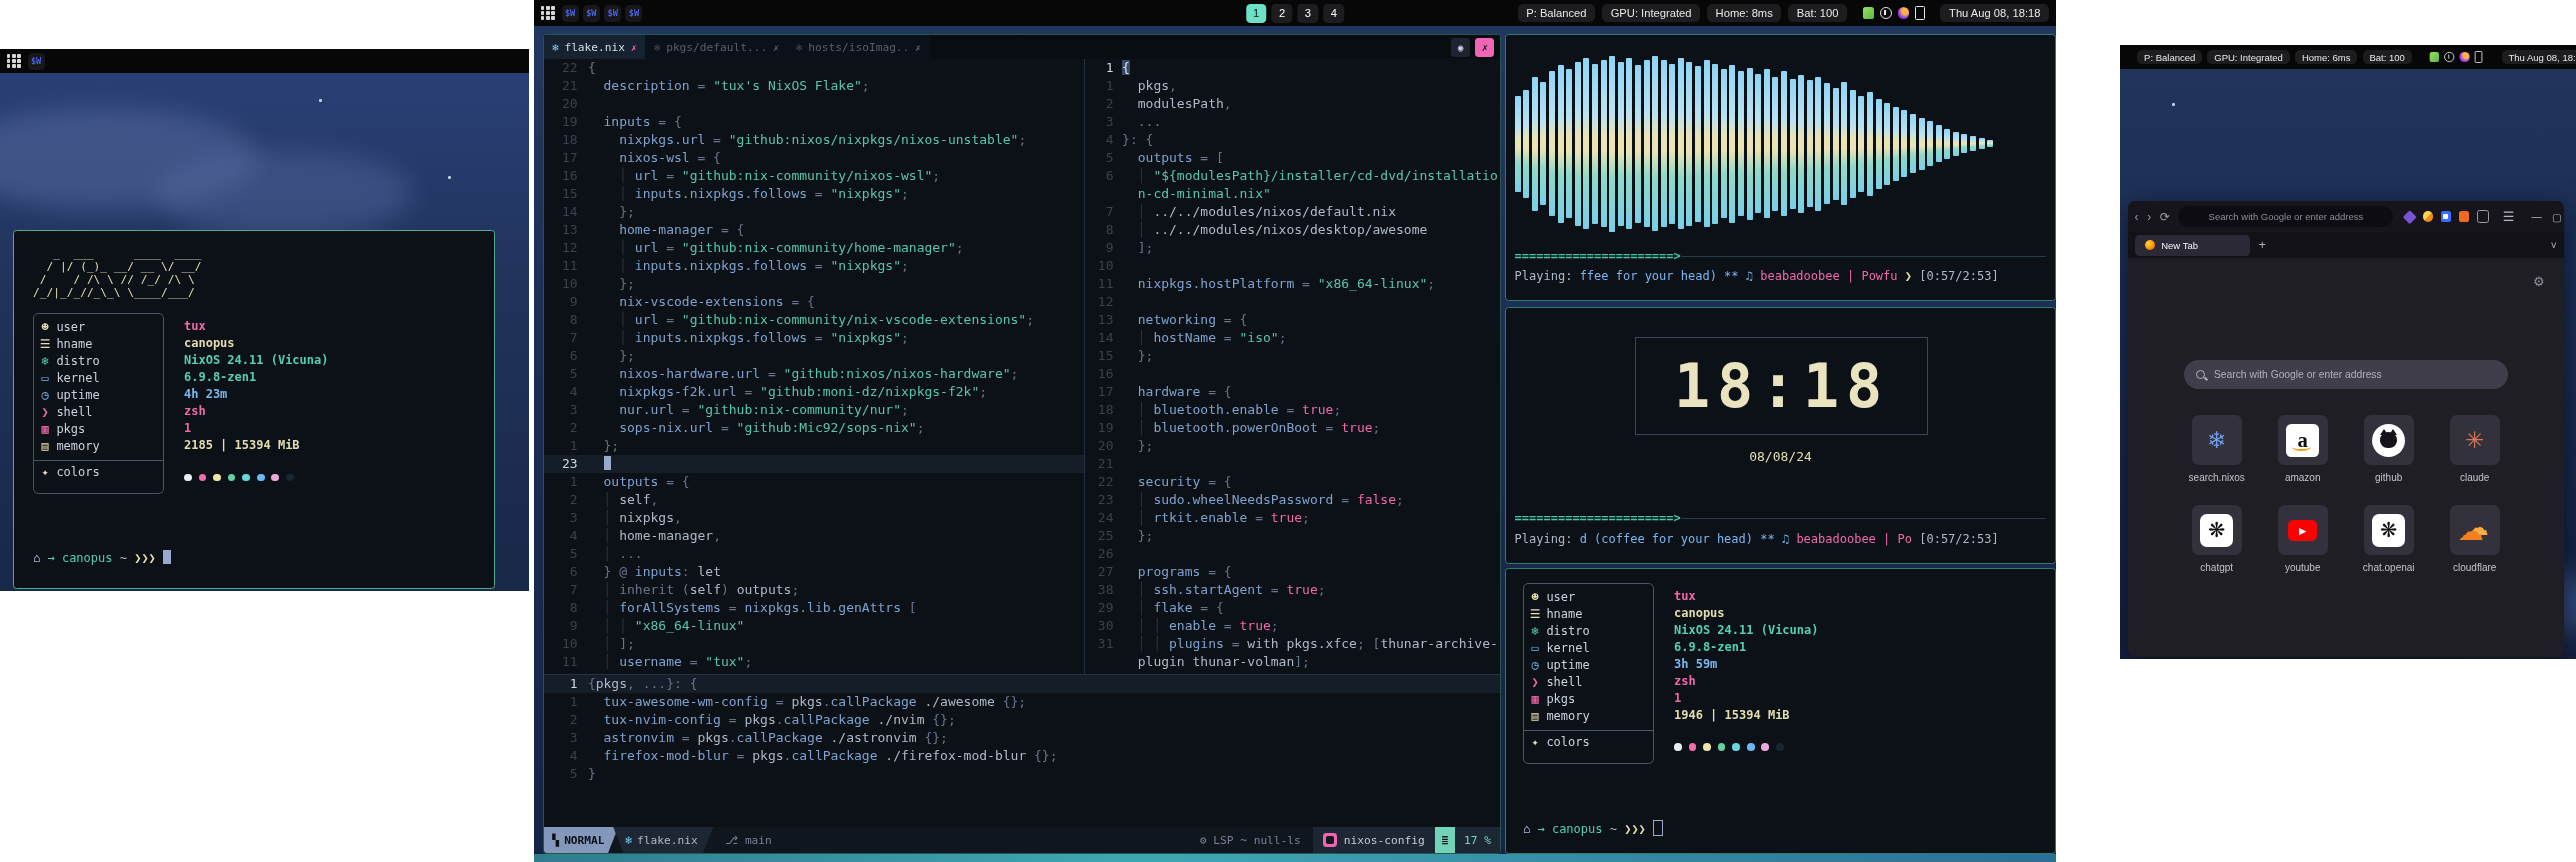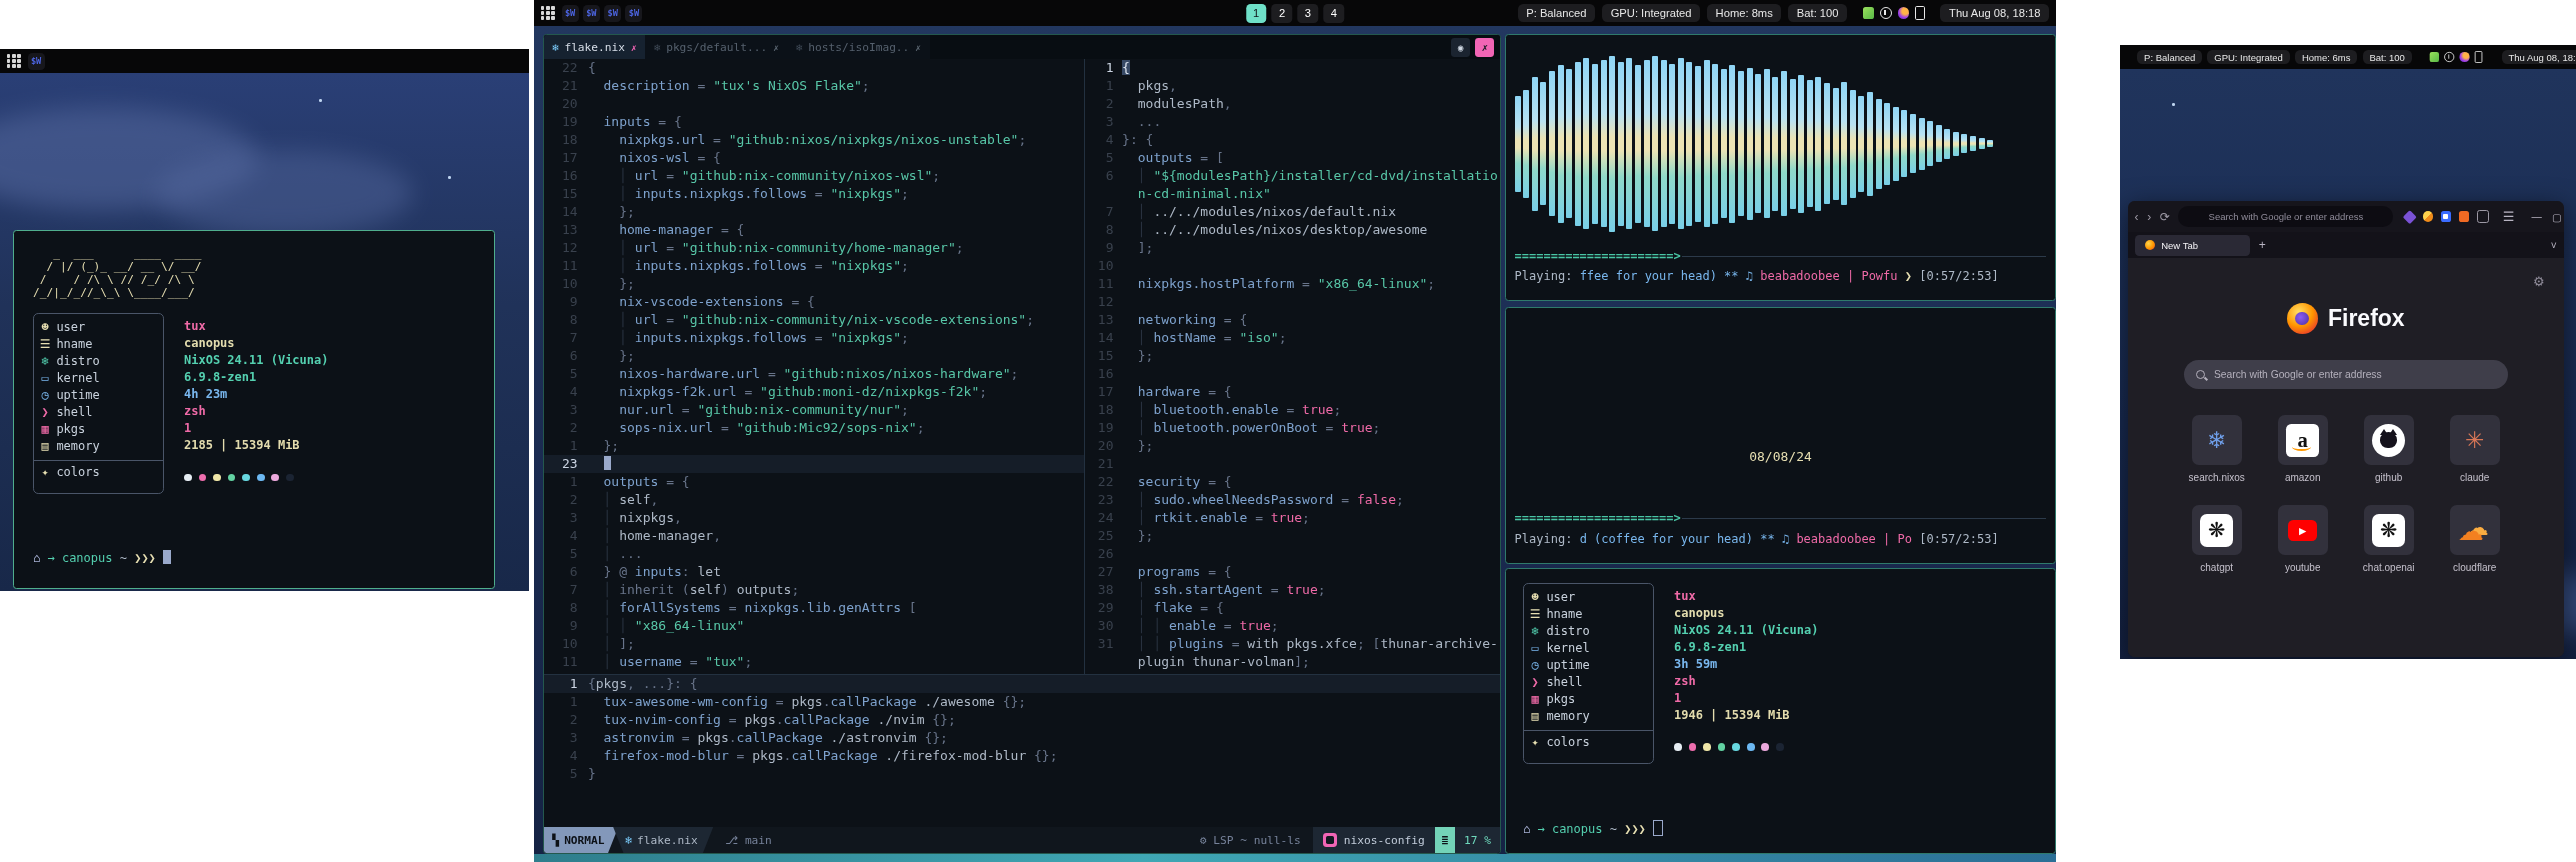--- a/index.html
+++ b/index.html
@@ -462,20 +462,23 @@
           <i style="height: 7.7px;"></i>
         </div>
       <div class="sep-row" style="position:absolute;left:8.6px;right:8.6px;top:214px;">
         <span class="sep-eq">======================&gt;</span>
           <span class="sep-line"></span>
       </div>
       <div class="playrow" id="play1" style="position:absolute;left:8.6px;top:234px;"><span class="tk-w">Playing: </span><span class="tk-bl">ffee for your head) ** </span><span class="tk-bl">♫ </span><span class="tk-pk">beabadoobee </span><span class="tk-pk">| </span><span class="tk-pk">Powfu </span><span class="tk-cr">❯ </span><span class="tk-w">[0:57/2:53]</span></div>
     </div>
 
     <div class="twin" style="left:971px;top:307px;width:549px;height:255px;">
+      <div class="clockbox" style="left:129px;top:29px;width:291px;height:96px;">
+        <span class="clocktime">18:18</span>
+      </div>
       <div class="clockdate" style="top:141px;">08/08/24</div>
       <div class="sep-row" style="position:absolute;left:8.6px;right:8.6px;top:203px;">
         <span class="sep-eq">======================&gt;</span>
           <span class="sep-line"></span>
       </div>
       <div class="playrow" id="play2" style="position:absolute;left:8.6px;top:224px;"><span class="tk-w">Playing: </span><span class="tk-bl">d (coffee for your head) ** </span><span class="tk-bl">♫ </span><span class="tk-pk">beabadoobee </span><span class="tk-pk">| </span><span class="tk-pk">Po </span><span class="tk-w">[0:57/2:53]</span></div>
     </div>
 
     <div class="twin" style="left:971px;top:568px;width:549px;height:284px;">
       <div id="fetch-right" class="fetch" style="left: 17px; top: 13.8px; height: 198px;">
@@ -573,24 +576,20 @@
       <div class="fftabbar">
         <span class="fftab">
           <i class="fflogo-s"></i>
           <span>New Tab</span>
         </span>
         <span class="ffplus">+</span>
         <span class="ffchev">˅</span>
       </div>
       <div class="ffcontent">
         <span class="ffgear">⚙</span>
-        <div class="ffbrand">
-          <i class="fflogo-b"></i>
-          <span>Firefox</span>
-        </div>
         <div class="ffsearch">
           <i class="mag"></i>
           <span>Search with Google or enter address</span>
         </div>
         <div class="fftiles" id="fftiles">
             <div class="tile">
               <div class="tbox">
                 <span class="i-nix">❄</span>
               </div>
               <div class="tlabel">search.nixos</div>

